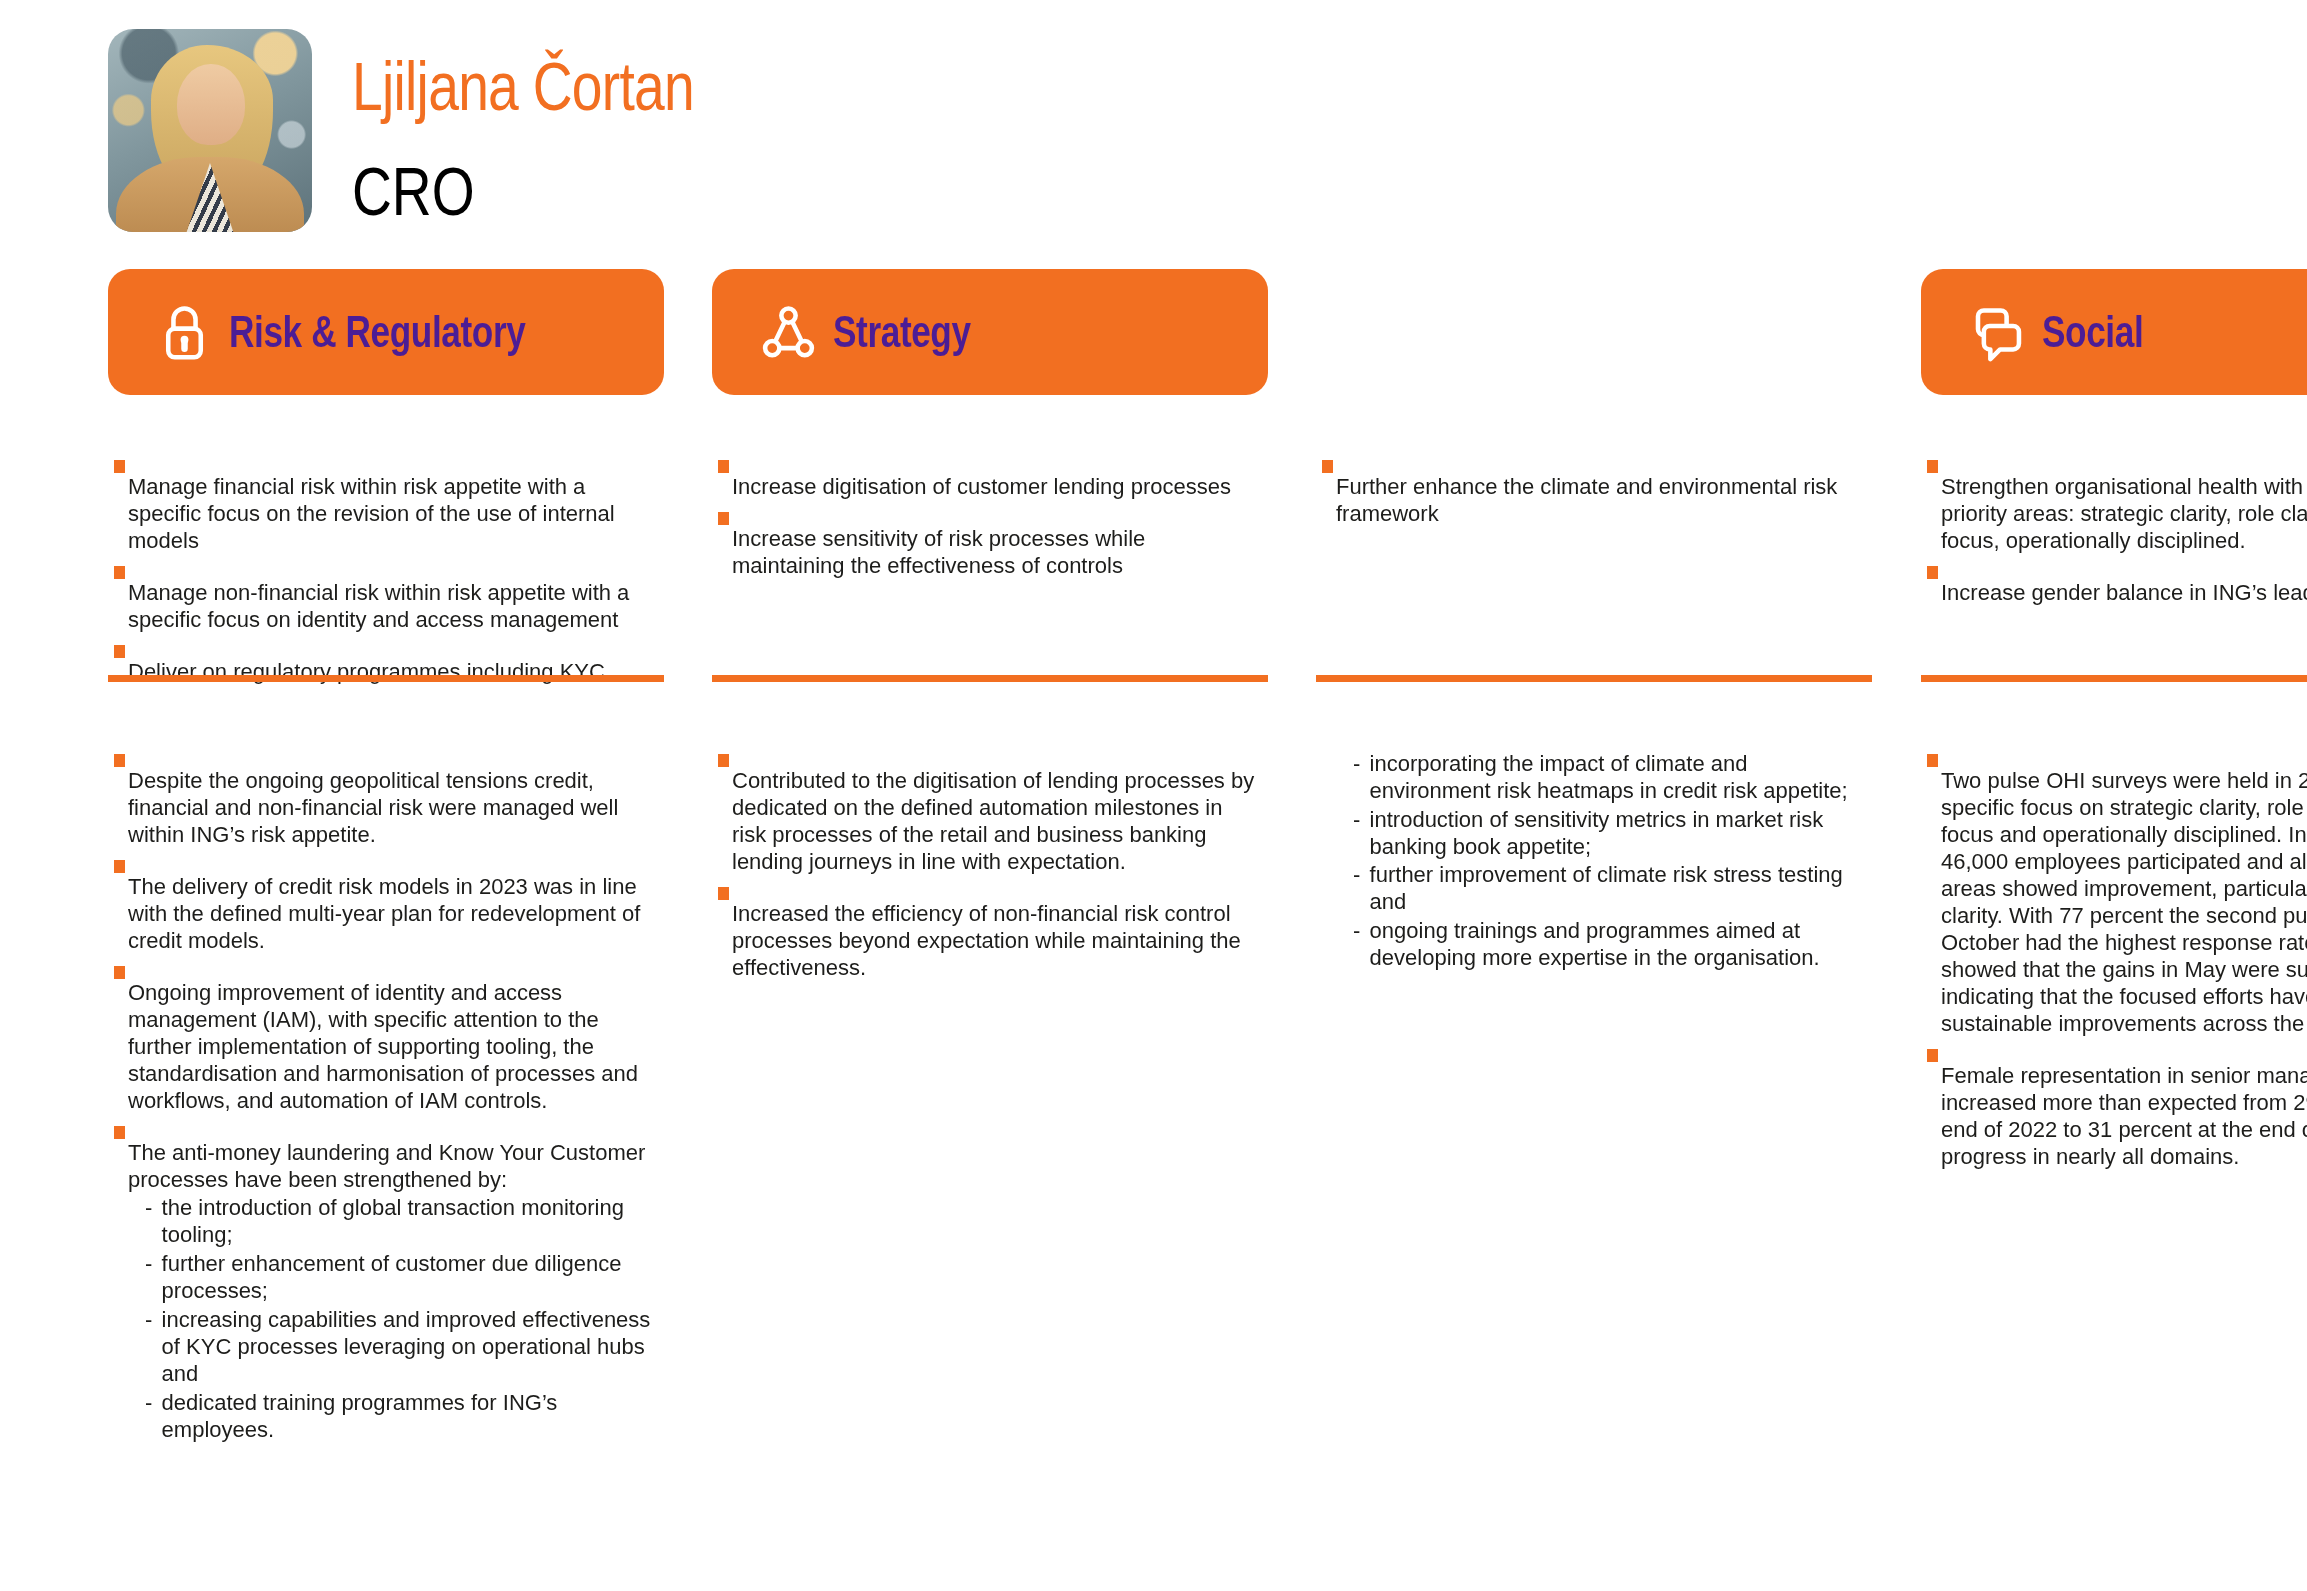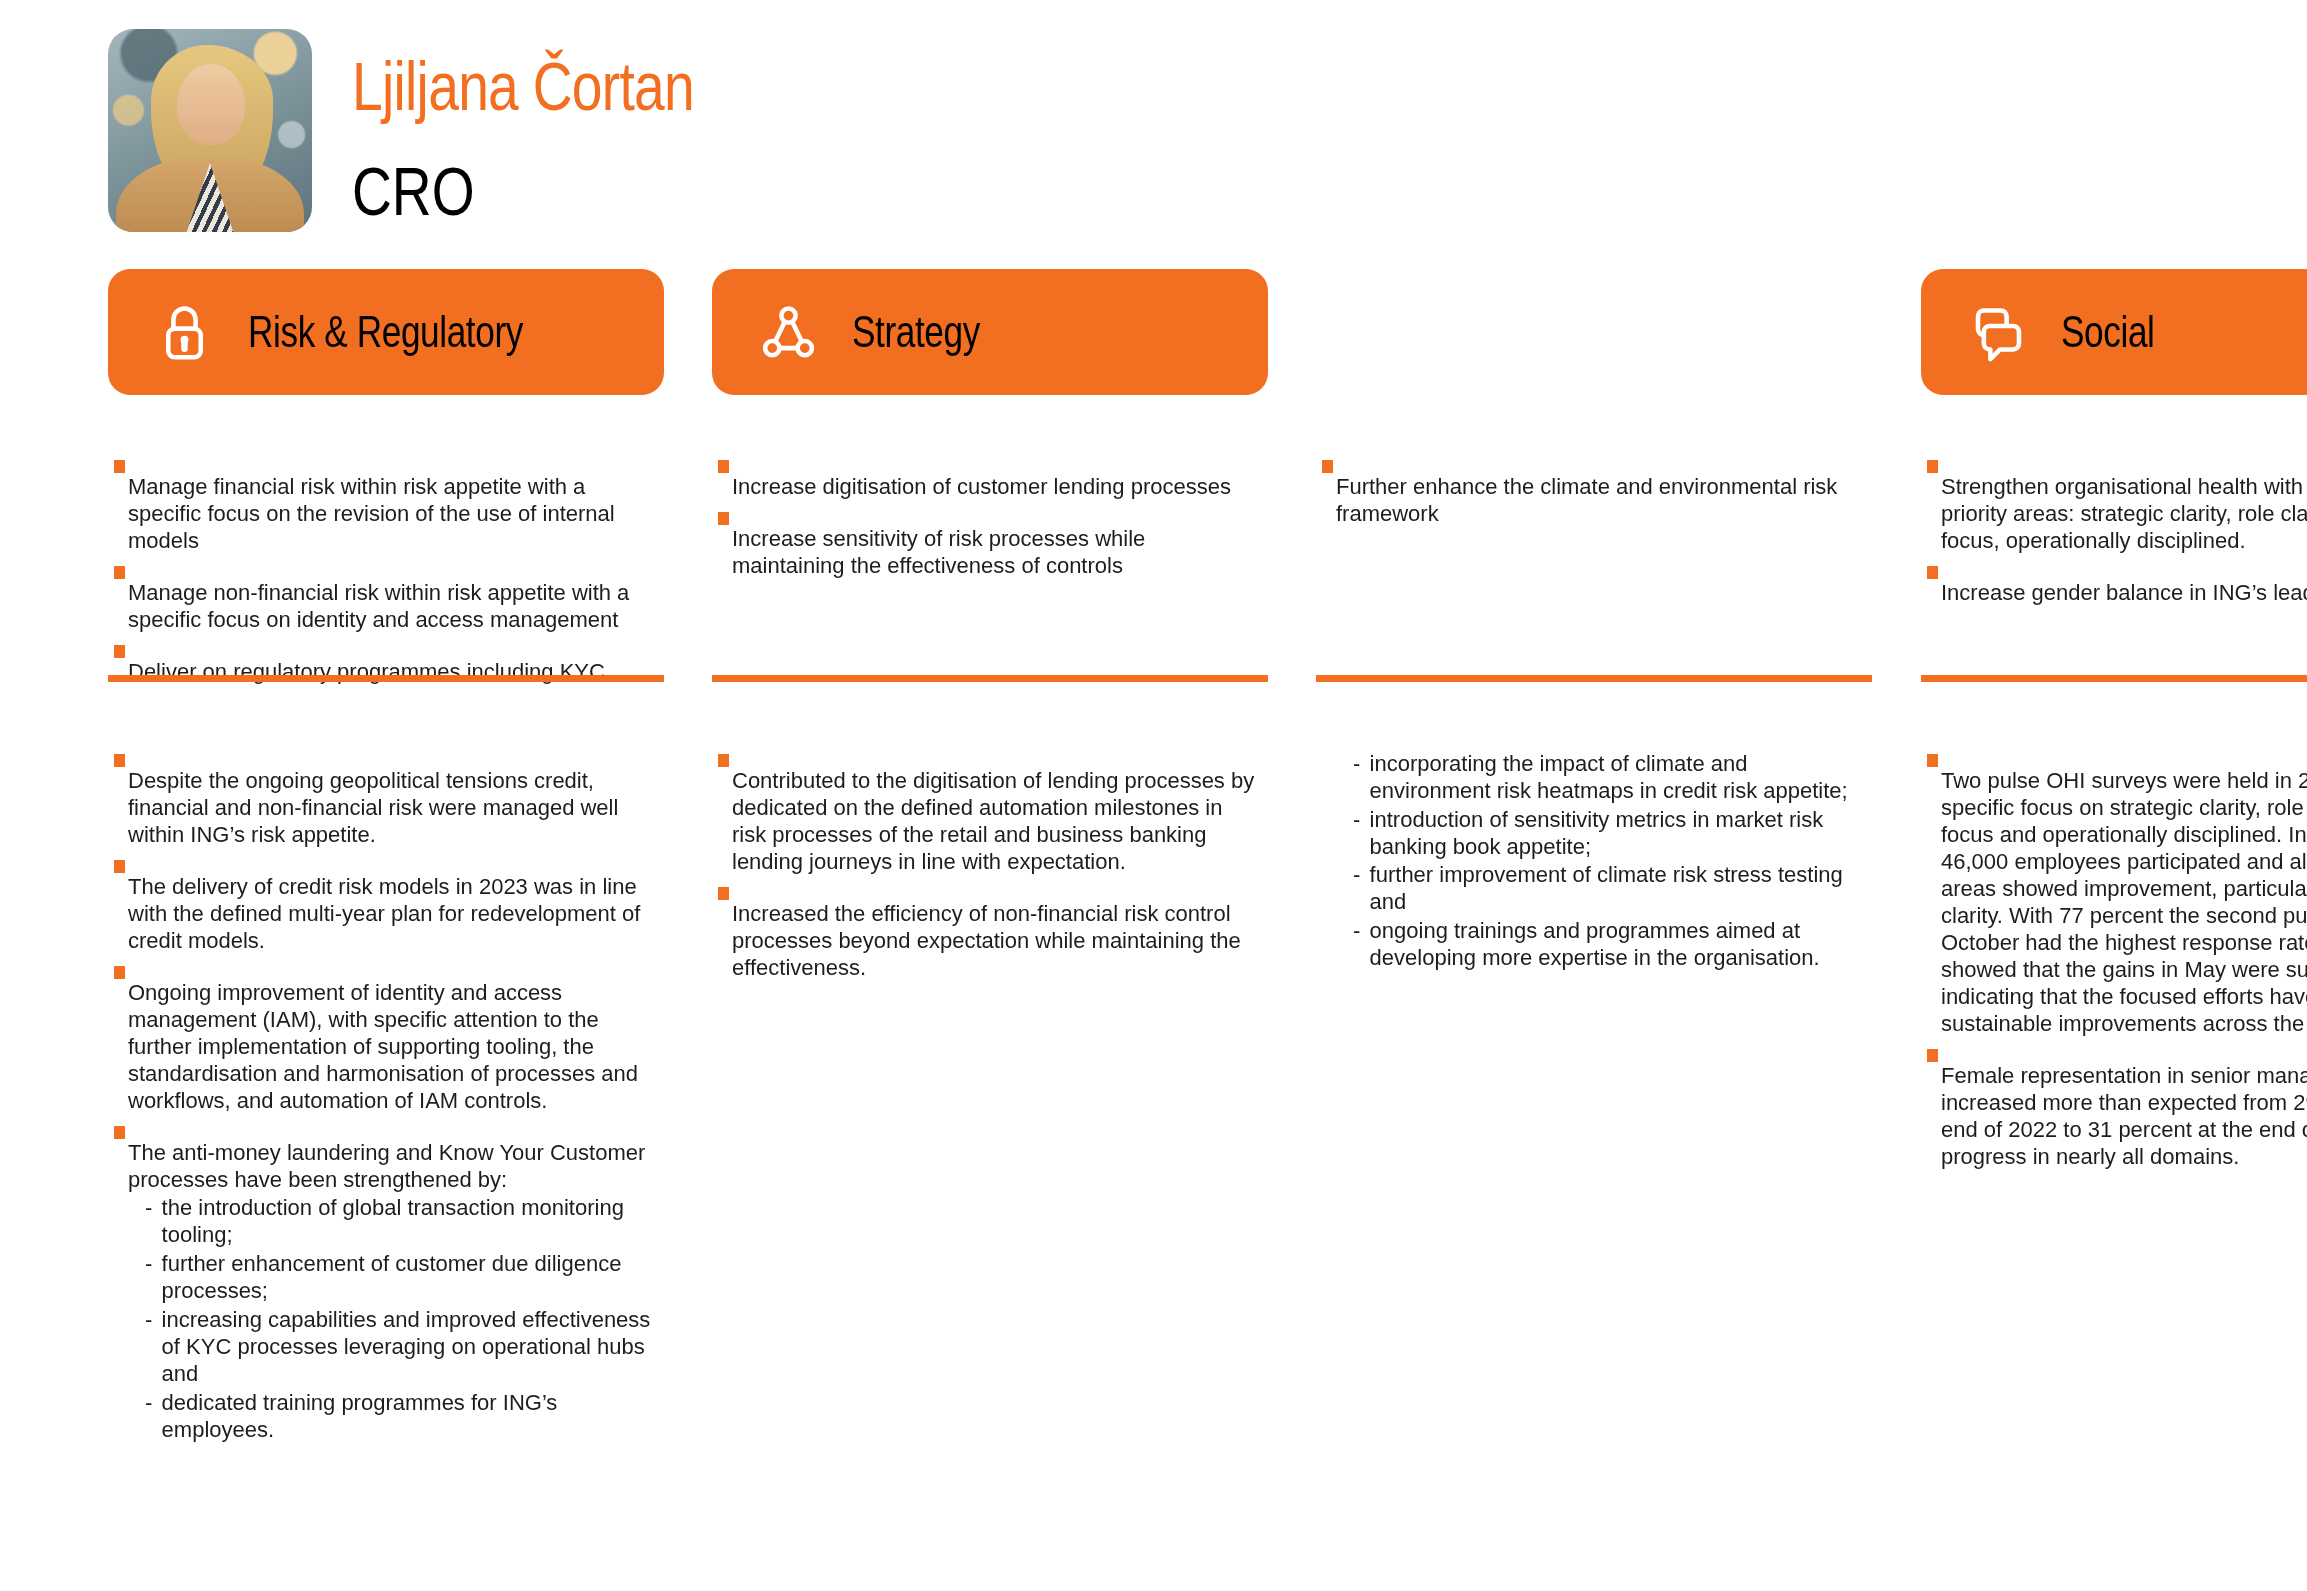--- a/index.html
+++ b/index.html
@@ -31,21 +31,21 @@
   .condense{display:inline-block;white-space:nowrap;transform:scaleX(.8);transform-origin:0 50%;}
   .name{position:absolute;left:352px;top:52px;font-size:69px;line-height:1;font-weight:normal;color:var(--orange);letter-spacing:-0.9px;}
   .role{position:absolute;left:352px;top:131px;font-size:69px;line-height:1;font-weight:normal;color:#000;margin-top:26px;}
 
   
   .col{position:absolute;top:0;width:556px;height:1591px;}
   .col-header{position:absolute;left:0;top:269px;width:556px;height:126px;background:var(--orange);
     border-radius:22px;display:flex;align-items:center;}
   .col-header .icon{flex:none;width:65px;height:65px;margin-left:44px;}
   .col-header .icon svg{width:65px;height:65px;display:block;}
-  .col-title{margin-left:31px;font-size:44px;font-weight:normal;color:#000000;letter-spacing:-0.5px;}
+  .col-title{margin-left:12px;font-size:44px;font-weight:bold;color:#4c1d95;letter-spacing:-0.5px;}
 
   .objectives{position:absolute;left:0;top:454px;width:556px;}
   .divider{position:absolute;left:0;top:675px;width:556px;height:7.4px;background:var(--orange);}
   .achievements{position:absolute;left:0;top:748px;width:556px;}
 
   .bullet-group{margin-bottom:6.5px;}
   .bullet{display:flex;flex-direction:column;}
   .bullet .marker{flex:none;width:11.5px;height:12.5px;background:var(--orange);margin:6px 0 0 5.5px;}
   .bullet .btext{flex:1;margin-left:20px;padding-right:6.5px;font-size:22px;line-height:27px;}
   .sub{display:flex;margin-left:37px;margin-top:1.8px;}

